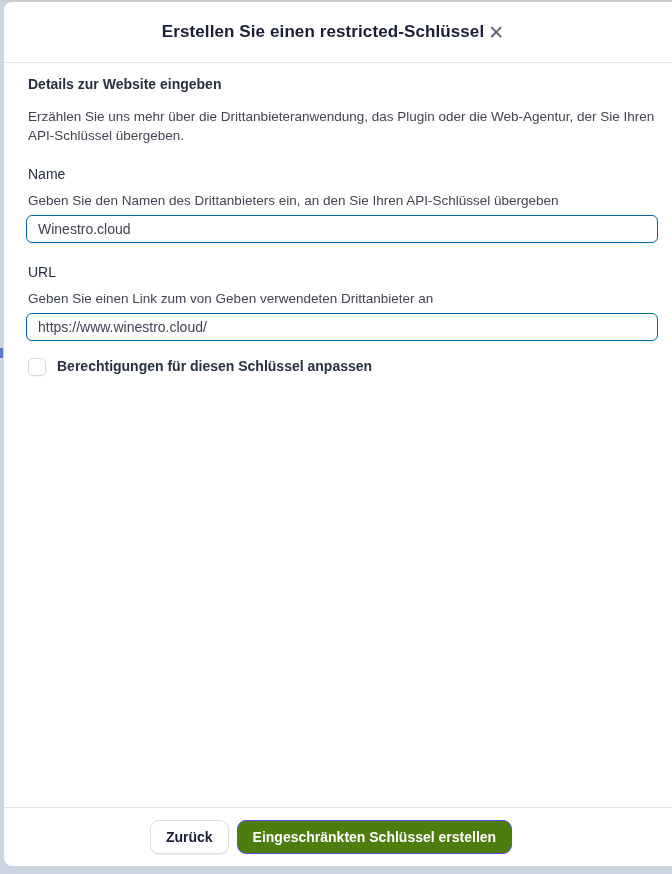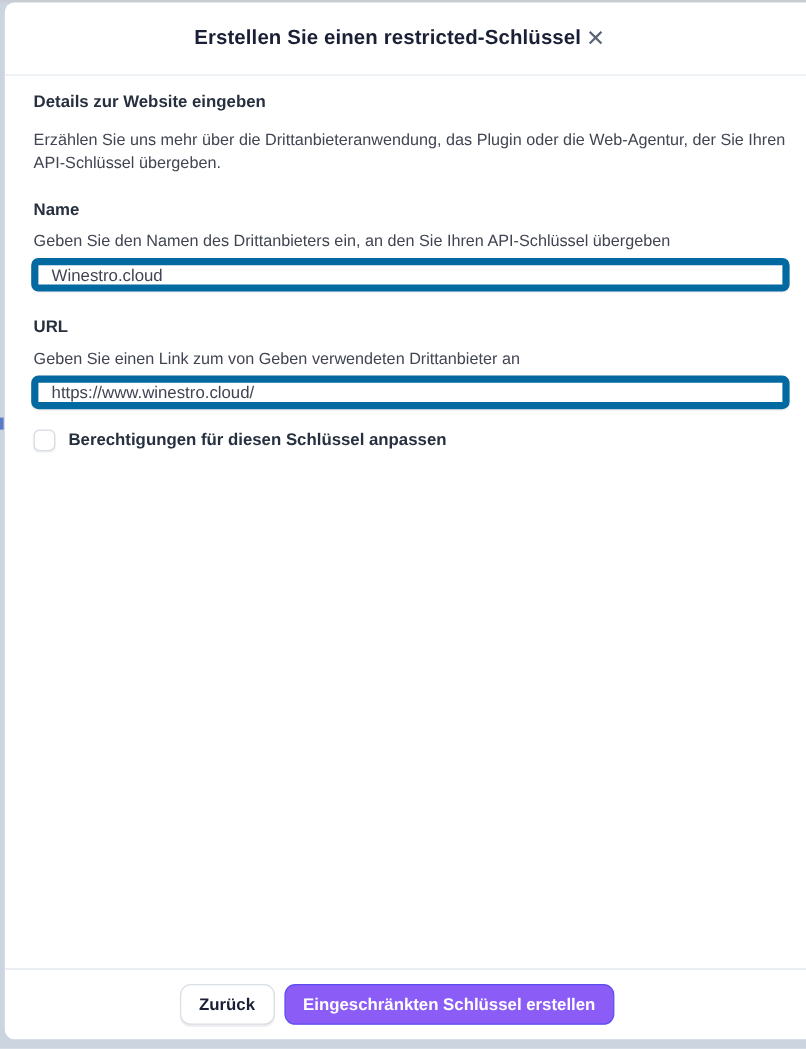--- a/index.html
+++ b/index.html
@@ -59,37 +59,37 @@
   .section-desc {
     font-size: 13.5px;
     color: #414552;
     line-height: 1.42;
     margin-top: 15px;
     margin-left: 2px;
     max-width: 648px;
   }
   .field-label {
     font-size: 14px;
-    font-weight: 700;
+    font-weight: 400;
     color: #27303f;
     margin-top: 21px;
     margin-left: 2px;
   }
   .field-hint {
     font-size: 13.5px;
     color: #414552;
     margin-top: 11px;
     margin-left: 2px;
   }
   .text-input {
     display: block;
     width: 100%;
     height: 28px;
     margin-top: 7px;
-    border: 6px solid #0369a1;
+    border: 1px solid #0369a1;
     border-radius: 6px;
     box-shadow: 0 1px 1px rgba(26,31,54,0.06);
     padding: 0 11px;
     font-family: "Liberation Sans", "DejaVu Sans", sans-serif;
     font-size: 14px;
     color: #404452;
     background: #ffffff;
     outline: none;
   }
   .checkbox-row {
@@ -136,21 +136,21 @@
     cursor: pointer;
     line-height: 32px;
   }
   .btn-secondary {
     background: #ffffff;
     border: 1px solid #d8dee4;
     color: #1a1f36;
     box-shadow: 0 1px 1px rgba(26,31,54,0.08);
   }
   .btn-primary {
-    background: #8b5cf6;
+    background: #4d7c0f;
     border: 1px solid #5b4cf0;
     color: #ffffff;
   }
 </style>
 </head>
 <body>
 
 <div class="backdrop-top"></div>
 <div class="backdrop-fleck"></div>
 

